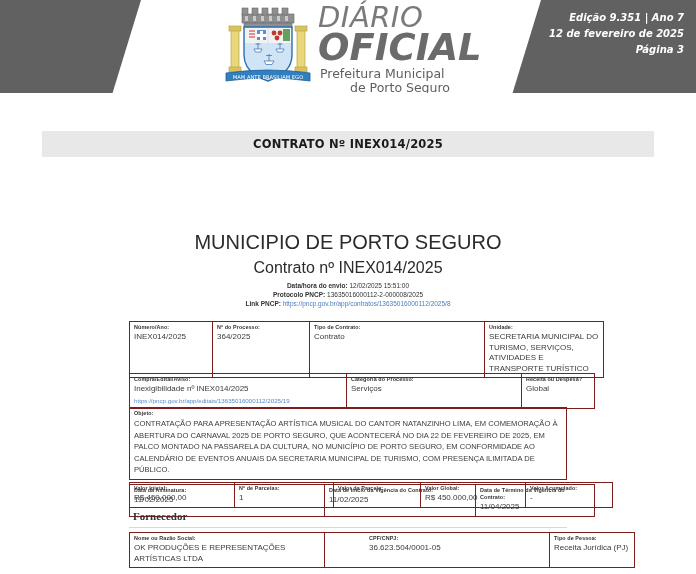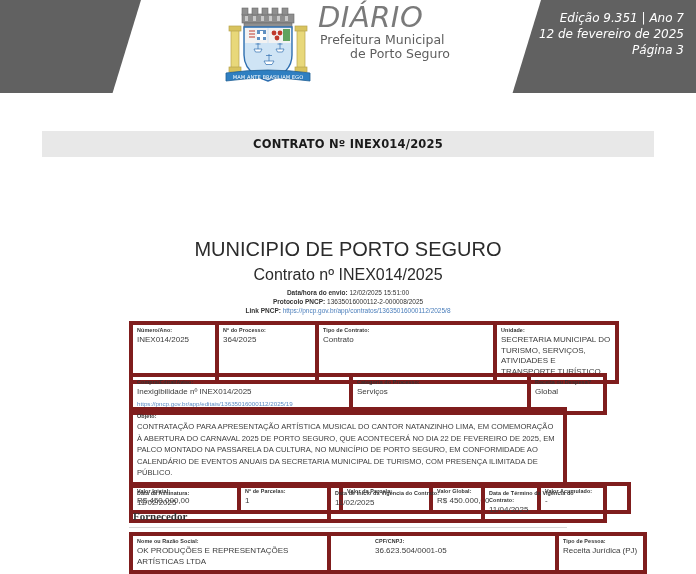--- a/index.html
+++ b/index.html
@@ -88,22 +88,23 @@
   .logo-sub .l2 { padding-left: 30px; display:block; }
 
   .edicao {
     position: absolute;
     right: 12px;
     top: 10px;
     text-align: right;
     color: #ffffff;
     font-family: "DejaVu Sans", sans-serif;
     font-style: italic;
-    font-size: 12px;
+    font-size: 10px;
     line-height: 16px;
+    font-weight: bold;
   }
 
   
   .title-bar {
     position: absolute;
     left: 42px;
     top: 131px;
     width: 612px;
     height: 26px;
     background: #e8e8e8;
@@ -116,21 +117,21 @@
     font-size: 11.5px;
     font-weight: bold;
     color: #1a1a1a;
     letter-spacing: 0.2px;
   }
 
   
   .doc {
     position: absolute;
     left: 0;
-    top: 236px;
+    top: 229px;
     width: 696px;
   }
   .doc-title {
     text-align: center;
     font-size: 20px;
     color: #2b2b2b;
     line-height: 26px;
   }
   .doc-subtitle {
     text-align: center;
@@ -151,21 +152,21 @@
 
   
   .tbl {
     position: absolute;
     left: 129px;
     width: 438px;
     border-collapse: collapse;
     table-layout: fixed;
   }
   .tbl td {
-    border: 4px solid #7f1d1d;
+    border: 1px solid #7f1d1d;
     padding: 2px 4px 3px 4px;
     vertical-align: top;
   }
   .lbl {
     font-size: 5.4px;
     font-weight: bold;
     color: #333;
     line-height: 7px;
     display: block;
     letter-spacing: 0.1px;
@@ -264,20 +265,21 @@
         <path d="M42 58 l10 0 l-2 3.5 l-6 0 z"></path>
         <path d="M47 51 l0 7 M44 52.5 l6 0"></path>
       </g>
 
       <path d="M4 70 Q46 64 88 70 L88 78 Q46 72 4 78 Z" fill="#2f7fc1" stroke="#1f5f95" stroke-width="0.8"></path>
       <text x="46" y="76" font-size="5.2" fill="#ffffff" text-anchor="middle" font-family="DejaVu Sans, sans-serif">MAM ANTE BRASILIAM EGO</text>
     </svg>
 
     <div class="logo-text">
       <div class="logo-diario">DIÁRIO</div>
+      <div class="logo-oficial">OFICIAL</div>
       <div class="logo-sub">
         <span>Prefeitura Municipal</span>
         <span class="l2">de Porto Seguro</span>
       </div>
     </div>
 
     <div class="edicao">
       <div>Edição 9.351 | Ano 7</div>
       <div>12 de fevereiro de 2025</div>
       <div>Página 3</div>

